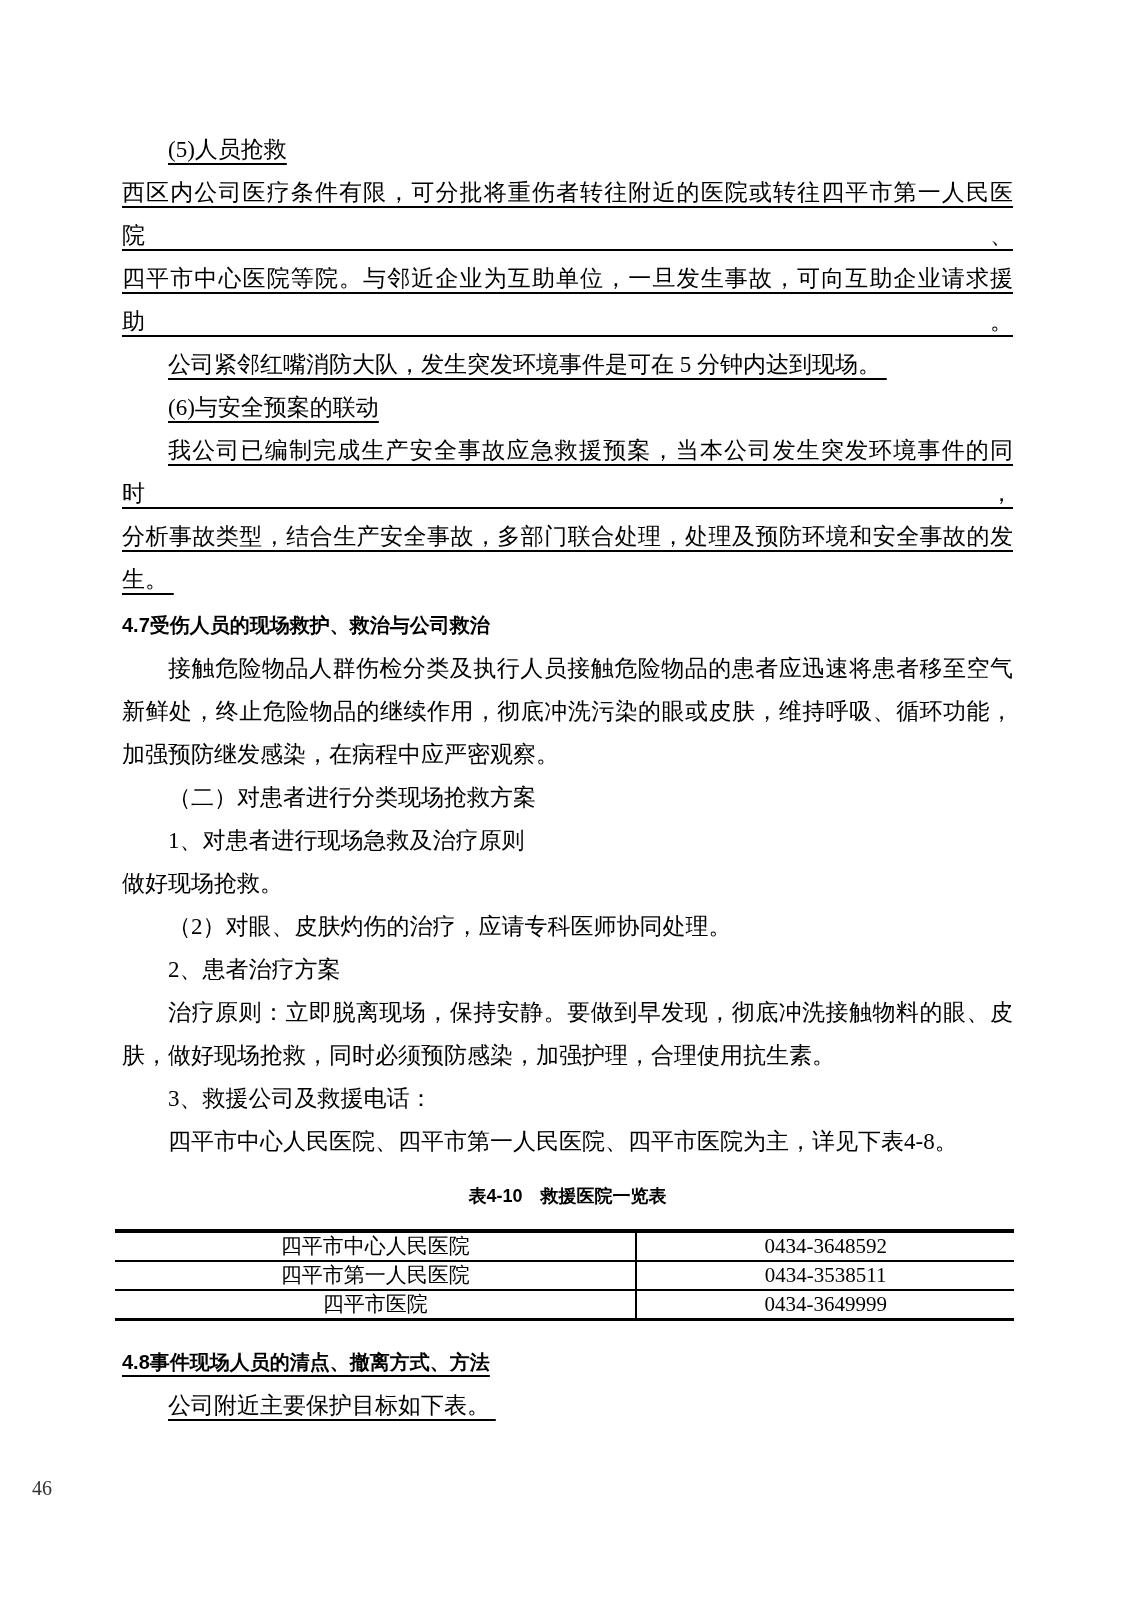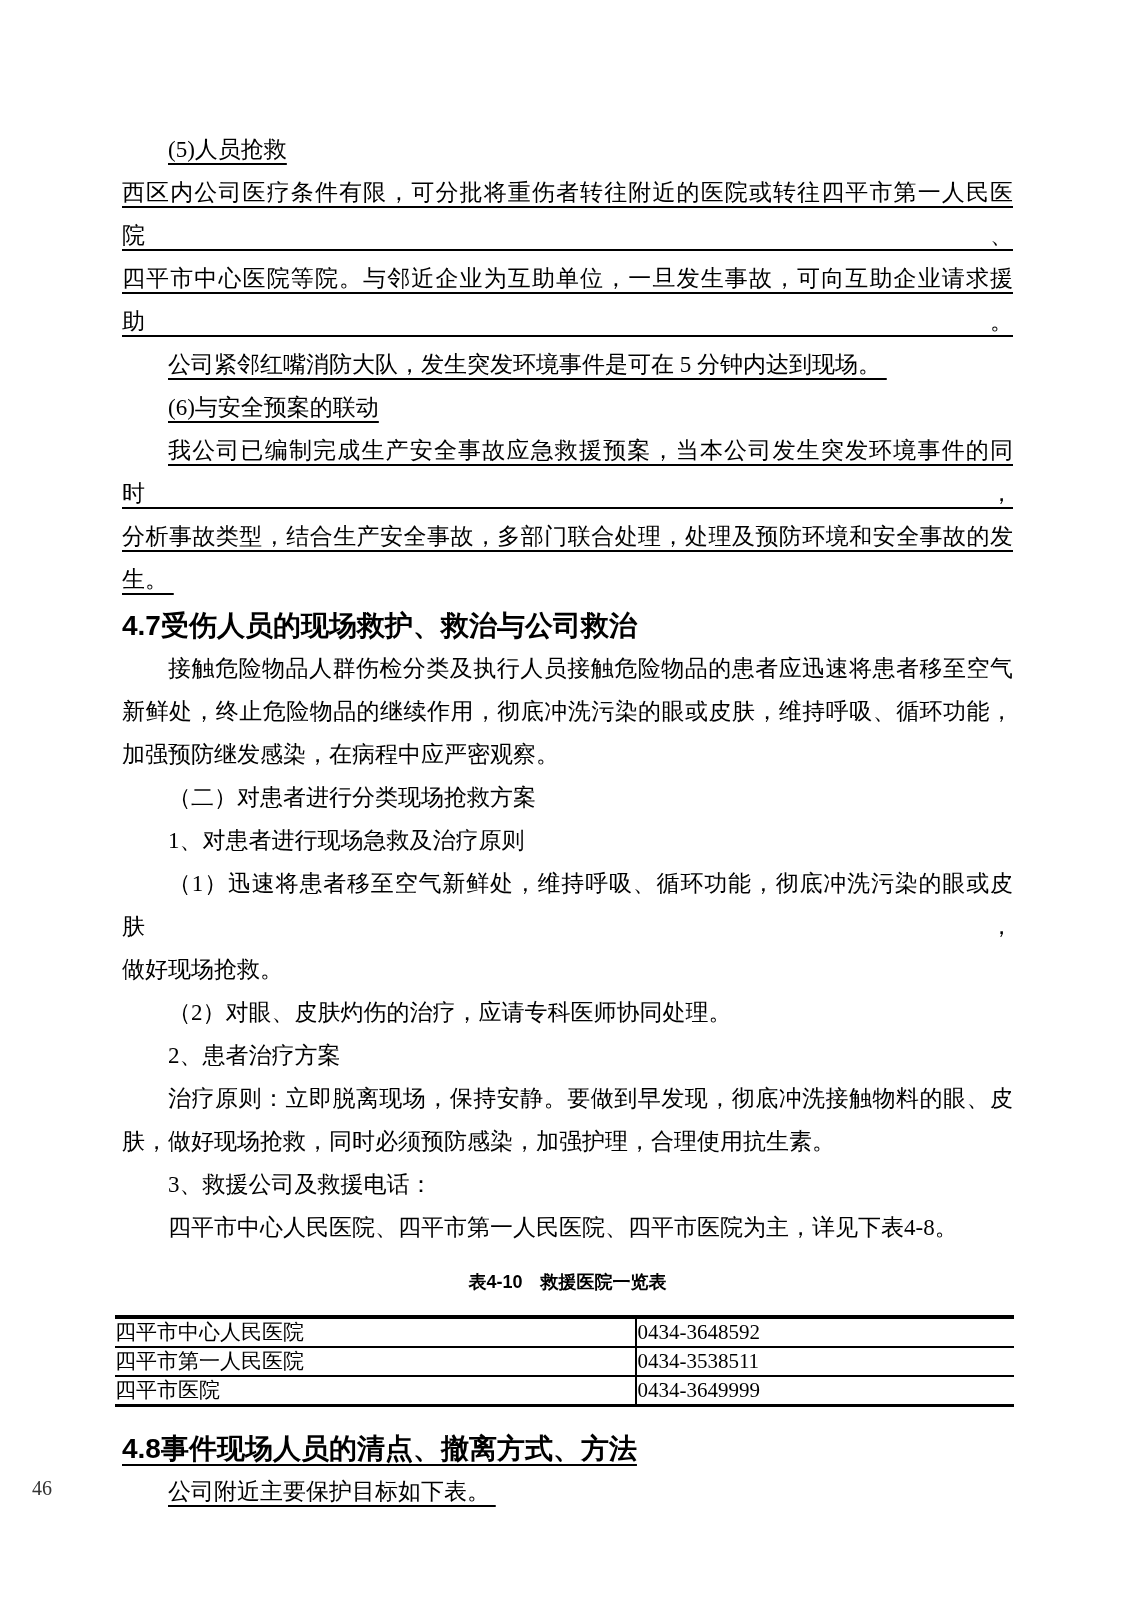--- a/index.html
+++ b/index.html
@@ -31,21 +31,21 @@
   .ind { text-indent: 2em; }
   .j { text-align: justify; text-align-last: justify; }
   .u {
     text-decoration: underline;
     text-decoration-thickness: 2px;
     text-underline-offset: 6px;
   }
   .h {
     font-family: "Liberation Sans", sans-serif;
     font-weight: bold;
-    font-size: 28px;
+    font-size: 20px;
     margin-top: 3px;
   }
   .after-table .h { margin-top: 20px; }
   .table-title {
     font-family: "Liberation Sans", sans-serif;
     font-weight: bold;
     font-size: 18px;
     text-align: center;
     line-height: 38px;
     margin-top: 14px;
@@ -53,20 +53,21 @@
   table.hospital-table {
     border-collapse: collapse;
     width: 899px;
     margin-left: -7px;
     margin-top: 14px;
     border-top: 4px solid #000000;
     border-bottom: 3px solid #000000;
   }
   table.hospital-table td {
     font-size: 21px;
+    text-align: center;
     height: 27px;
     line-height: 27px;
     padding: 0;
   }
   table.hospital-table tr + tr td {
     border-top: 2px solid #000000;
   }
   table.hospital-table td.col-hospital {
     width: 58%;
     border-right: 2px solid #000000;
@@ -97,21 +98,20 @@
         <div class="line ind u">(6)与安全预案的联动</div>
         <div class="line ind u j">我公司已编制完成生产安全事故应急救援预案，当本公司发生突发环境事件的同时，</div>
         <div class="line u j">分析事故类型，结合生产安全事故，多部门联合处理，处理及预防环境和安全事故的发</div>
         <div class="line u">生。&nbsp;</div>
         <div class="line h">4.7受伤人员的现场救护、救治与公司救治</div>
         <div class="line ind j">接触危险物品人群伤检分类及执行人员接触危险物品的患者应迅速将患者移至空气</div>
         <div class="line j">新鲜处，终止危险物品的继续作用，彻底冲洗污染的眼或皮肤，维持呼吸、循环功能，</div>
         <div class="line">加强预防继发感染，在病程中应严密观察。</div>
         <div class="line ind">（二）对患者进行分类现场抢救方案</div>
         <div class="line ind">1、对患者进行现场急救及治疗原则</div>
-        <div class="line ind j">（1）迅速将患者移至空气新鲜处，维持呼吸、循环功能，彻底冲洗污染的眼或皮肤，</div>
         <div class="line">做好现场抢救。</div>
         <div class="line ind">（2）对眼、皮肤灼伤的治疗，应请专科医师协同处理。</div>
         <div class="line ind">2、患者治疗方案</div>
         <div class="line ind j">治疗原则：立即脱离现场，保持安静。要做到早发现，彻底冲洗接触物料的眼、皮</div>
         <div class="line">肤，做好现场抢救，同时必须预防感染，加强护理，合理使用抗生素。</div>
         <div class="line ind">3、救援公司及救援电话：</div>
         <div class="line ind">四平市中心人民医院、四平市第一人民医院、四平市医院为主，详见下表4-8。</div>
       </div>
 
     <div class="table-title">表4-10　救援医院一览表</div>

